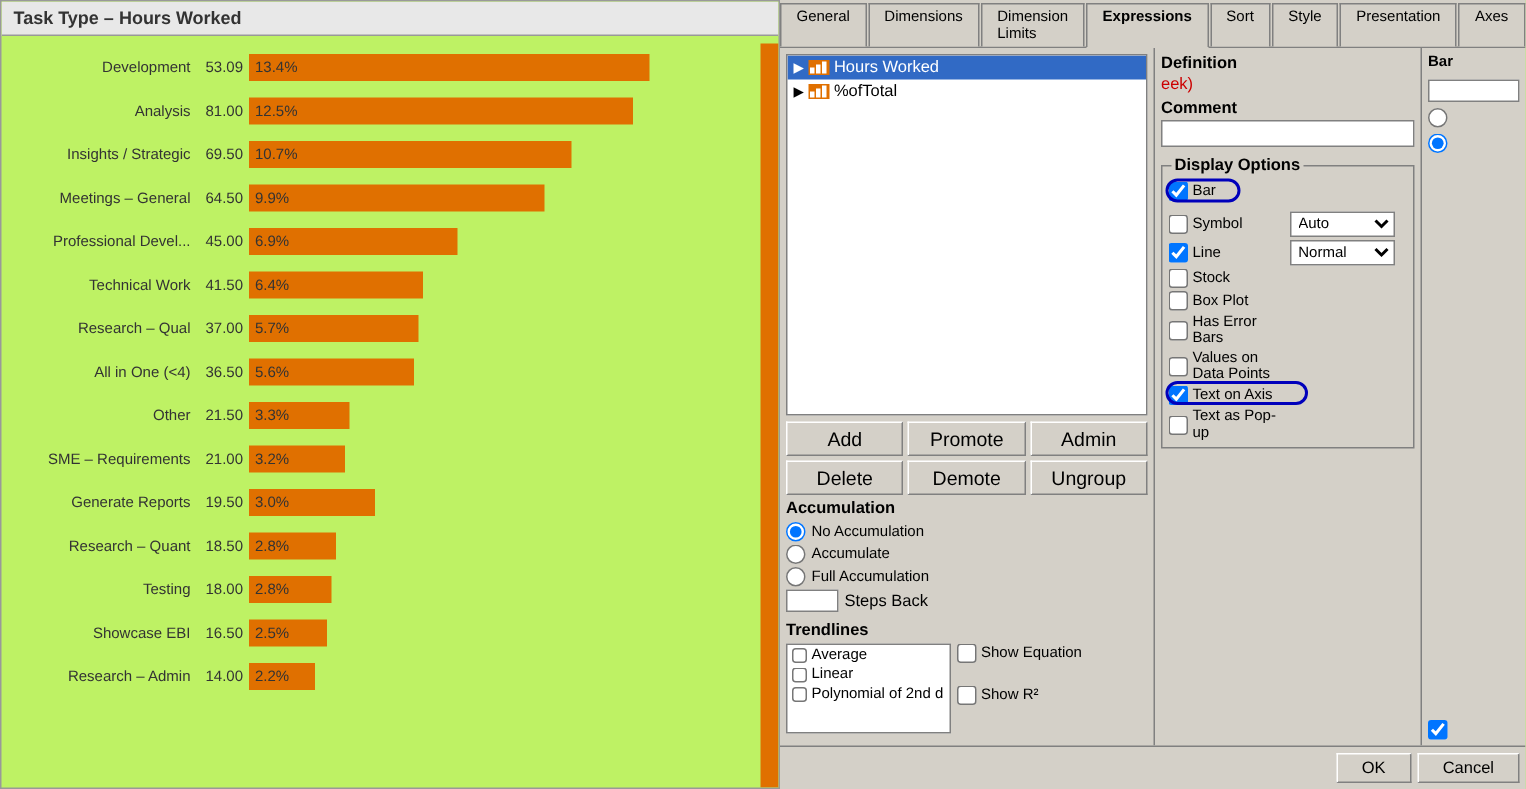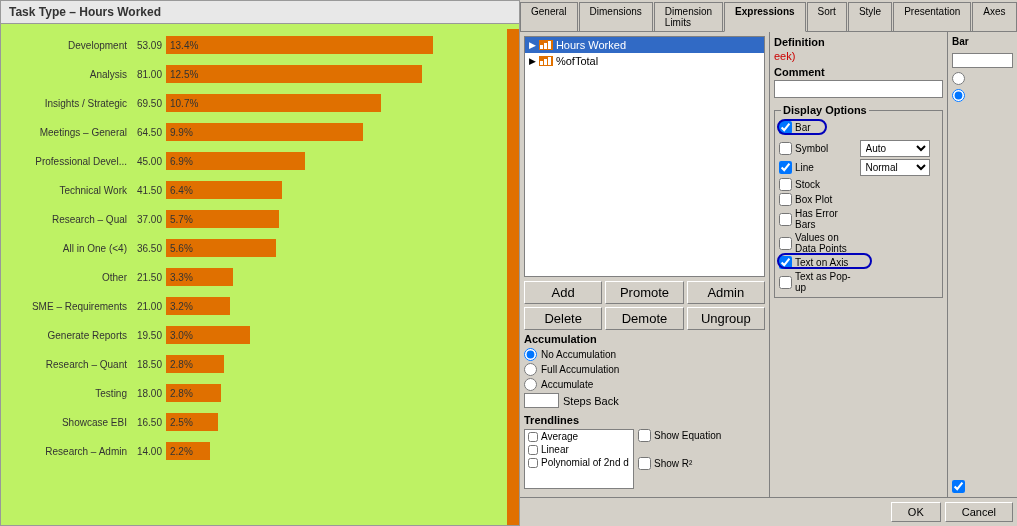--- a/index.html
+++ b/index.html
@@ -487,25 +487,25 @@
 
       <div class="section">
         <div class="section-title">Accumulation</div>
         <div class="radio-group">
           <label class="radio-item">
             <input type="radio" name="accum" checked="" style="">
             <span>No Accumulation</span>
           </label>
           <label class="radio-item">
             <input type="radio" name="accum" style="">
-            <span>Full Accumulation</span>
+            <span>Accumulate</span>
           </label>
           <label class="radio-item">
             <input type="radio" name="accum" style="">
-            <span>Accumulate</span>
+            <span>Full Accumulation</span>
           </label>
         </div>
         <div class="steps-row">
           <input type="text" class="steps-input" style="">
           <span>Steps Back</span>
         </div>
       </div>
 
       <div class="trendlines-section">
         <div class="section-title">Trendlines</div>

